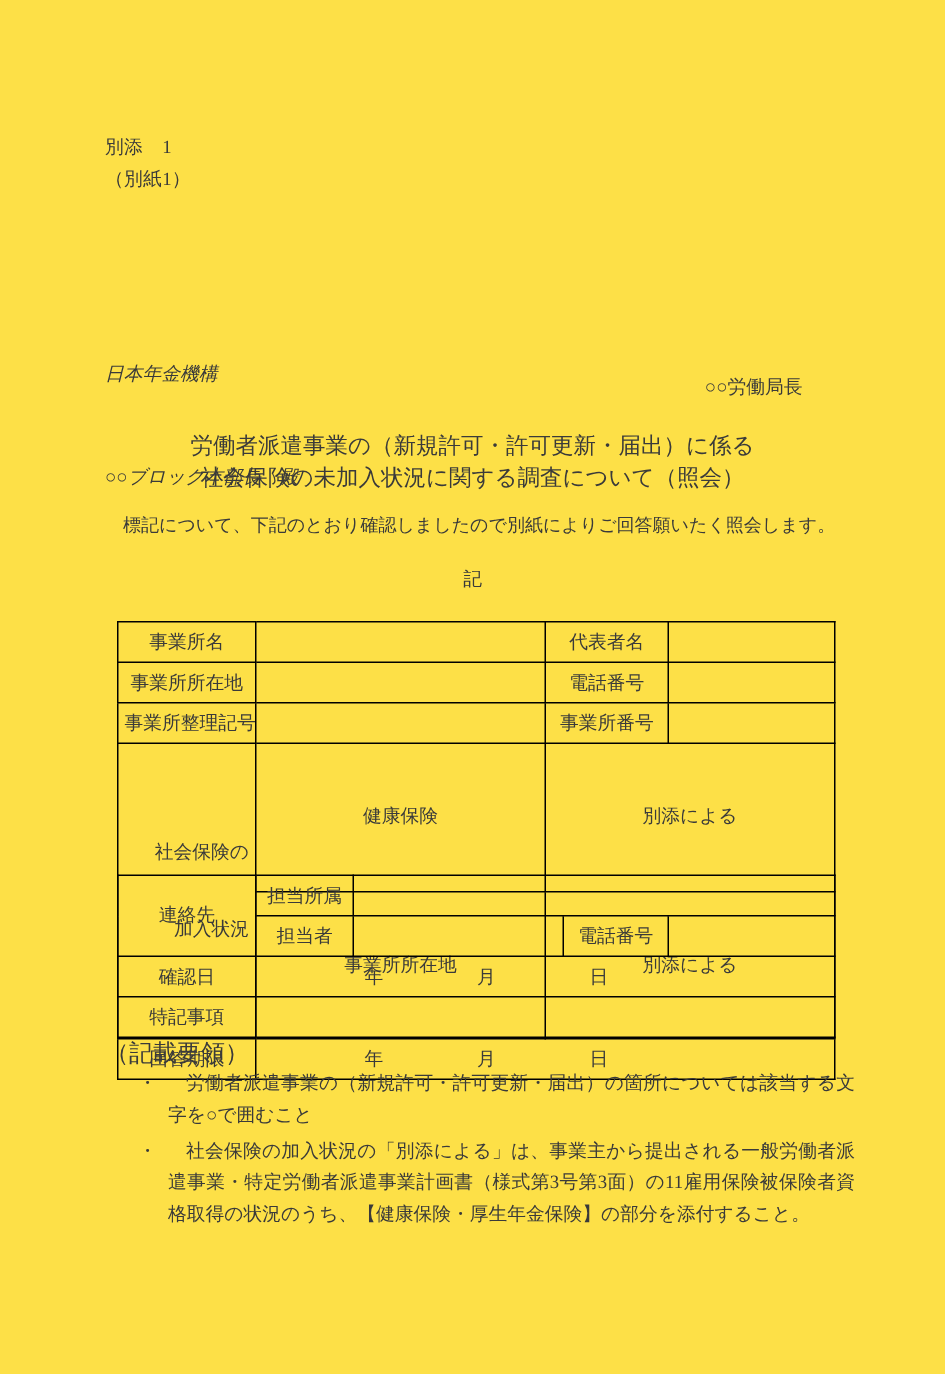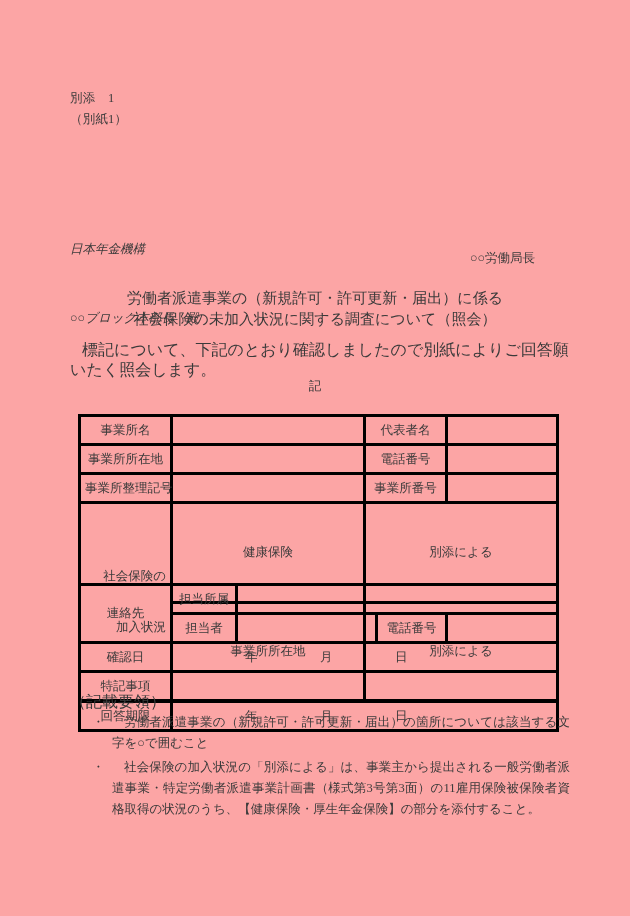--- a/index.html
+++ b/index.html
@@ -10,21 +10,21 @@
   body {
     font-family: "Liberation Serif", "DejaVu Serif", serif;
     color: #3a3a3a;
     -webkit-font-smoothing: antialiased;
   }
   .page {
     position: relative;
     width: 630px;
     height: 916px;
     margin: 0 auto;
-    background: #fca5a5;
+    background: #fde047;
     overflow: hidden;
     box-sizing: border-box;
   }
 
   
   .t {
     position: absolute;
     white-space: pre;
     font-size: 12.5px;
     line-height: 21px;
@@ -76,21 +76,21 @@
     line-height: 21px;
     color: #3a3a3a;
   }
   .title div { white-space: pre; }
 
   .body-para {
     position: absolute;
     left: 70px;
     top: 340px;
     width: 500px;
-    font-size: 16px;
+    font-size: 12px;
     line-height: 20px;
     text-indent: 12px;
     color: #3a3a3a;
   }
 
   .ki {
     position: absolute;
     left: 0;
     top: 378px;
     width: 630px;
@@ -101,21 +101,21 @@
 
   
   table.form {
     position: absolute;
     border-collapse: collapse;
     table-layout: fixed;
     font-size: 12.5px;
     color: #3a3a3a;
   }
   table.form td {
-    border: 3px solid #000000;
+    border: 1px solid #000000;
     height: 26px;
     padding: 0 4px;
     vertical-align: middle;
     white-space: pre;
   }
   td.lbl { text-align: center; }
   td.val { text-align: center; }
   td.blank { }
   td.tall { height: 27px; }
   .two-line {

